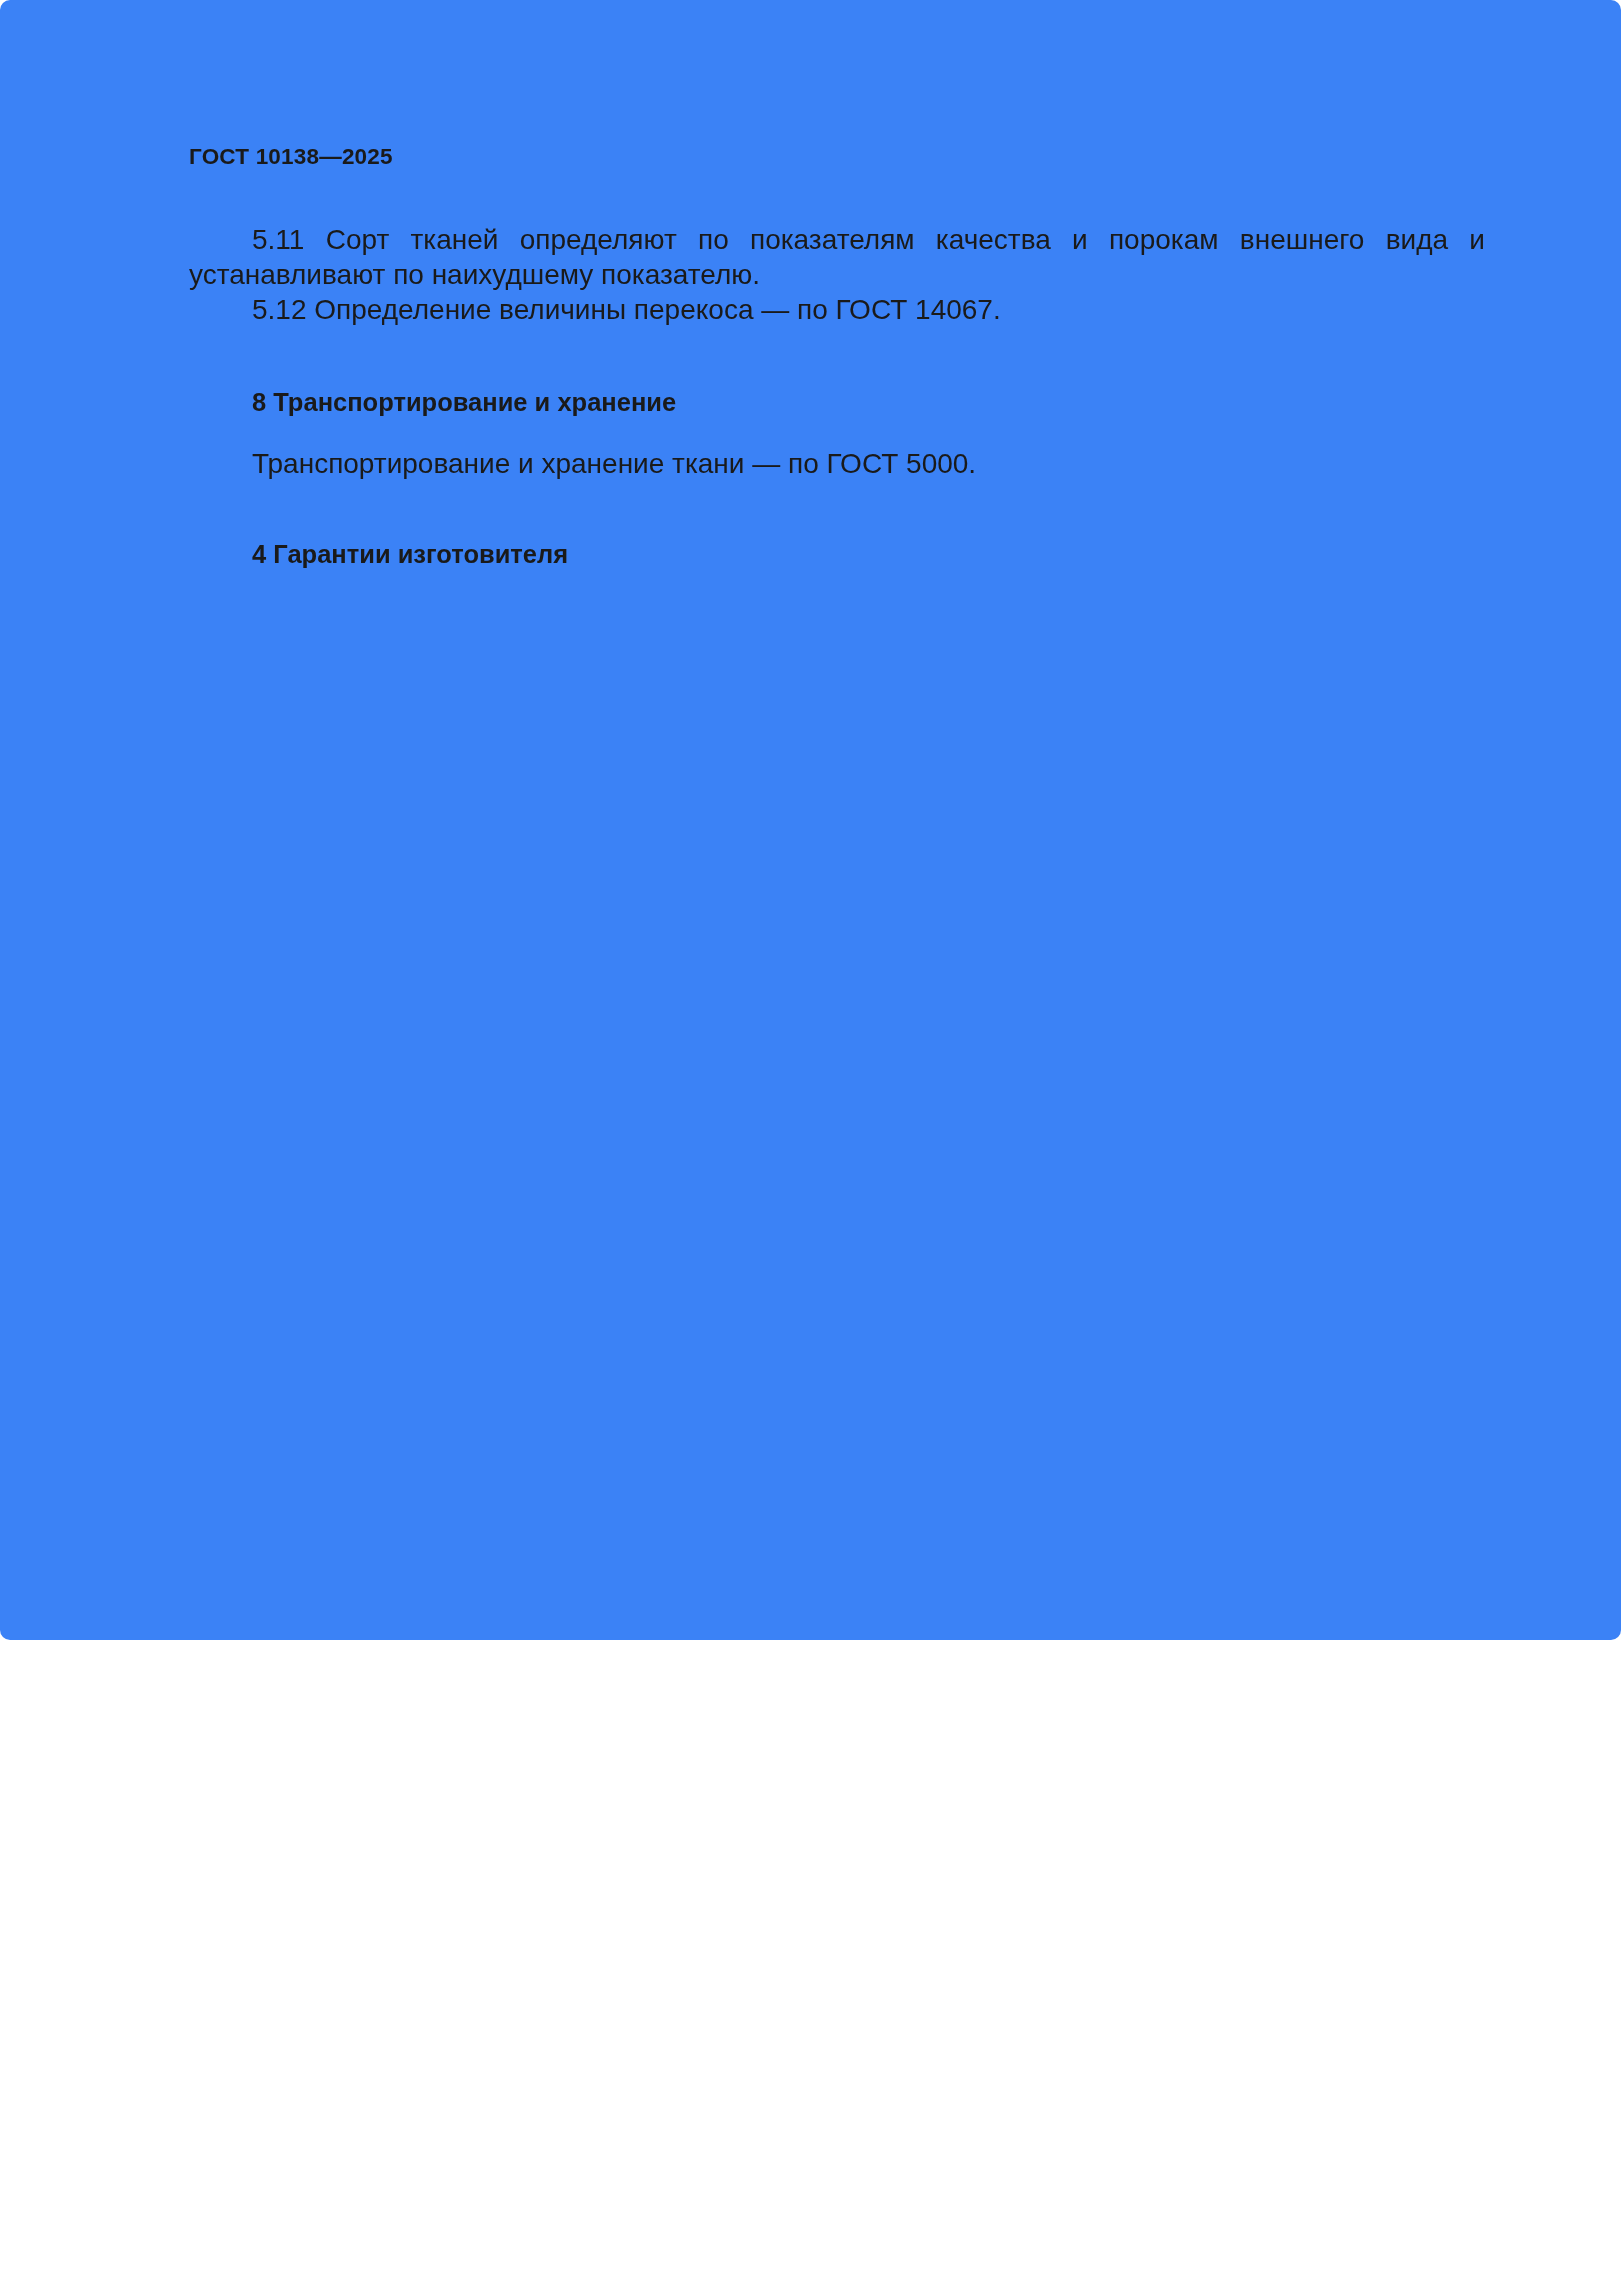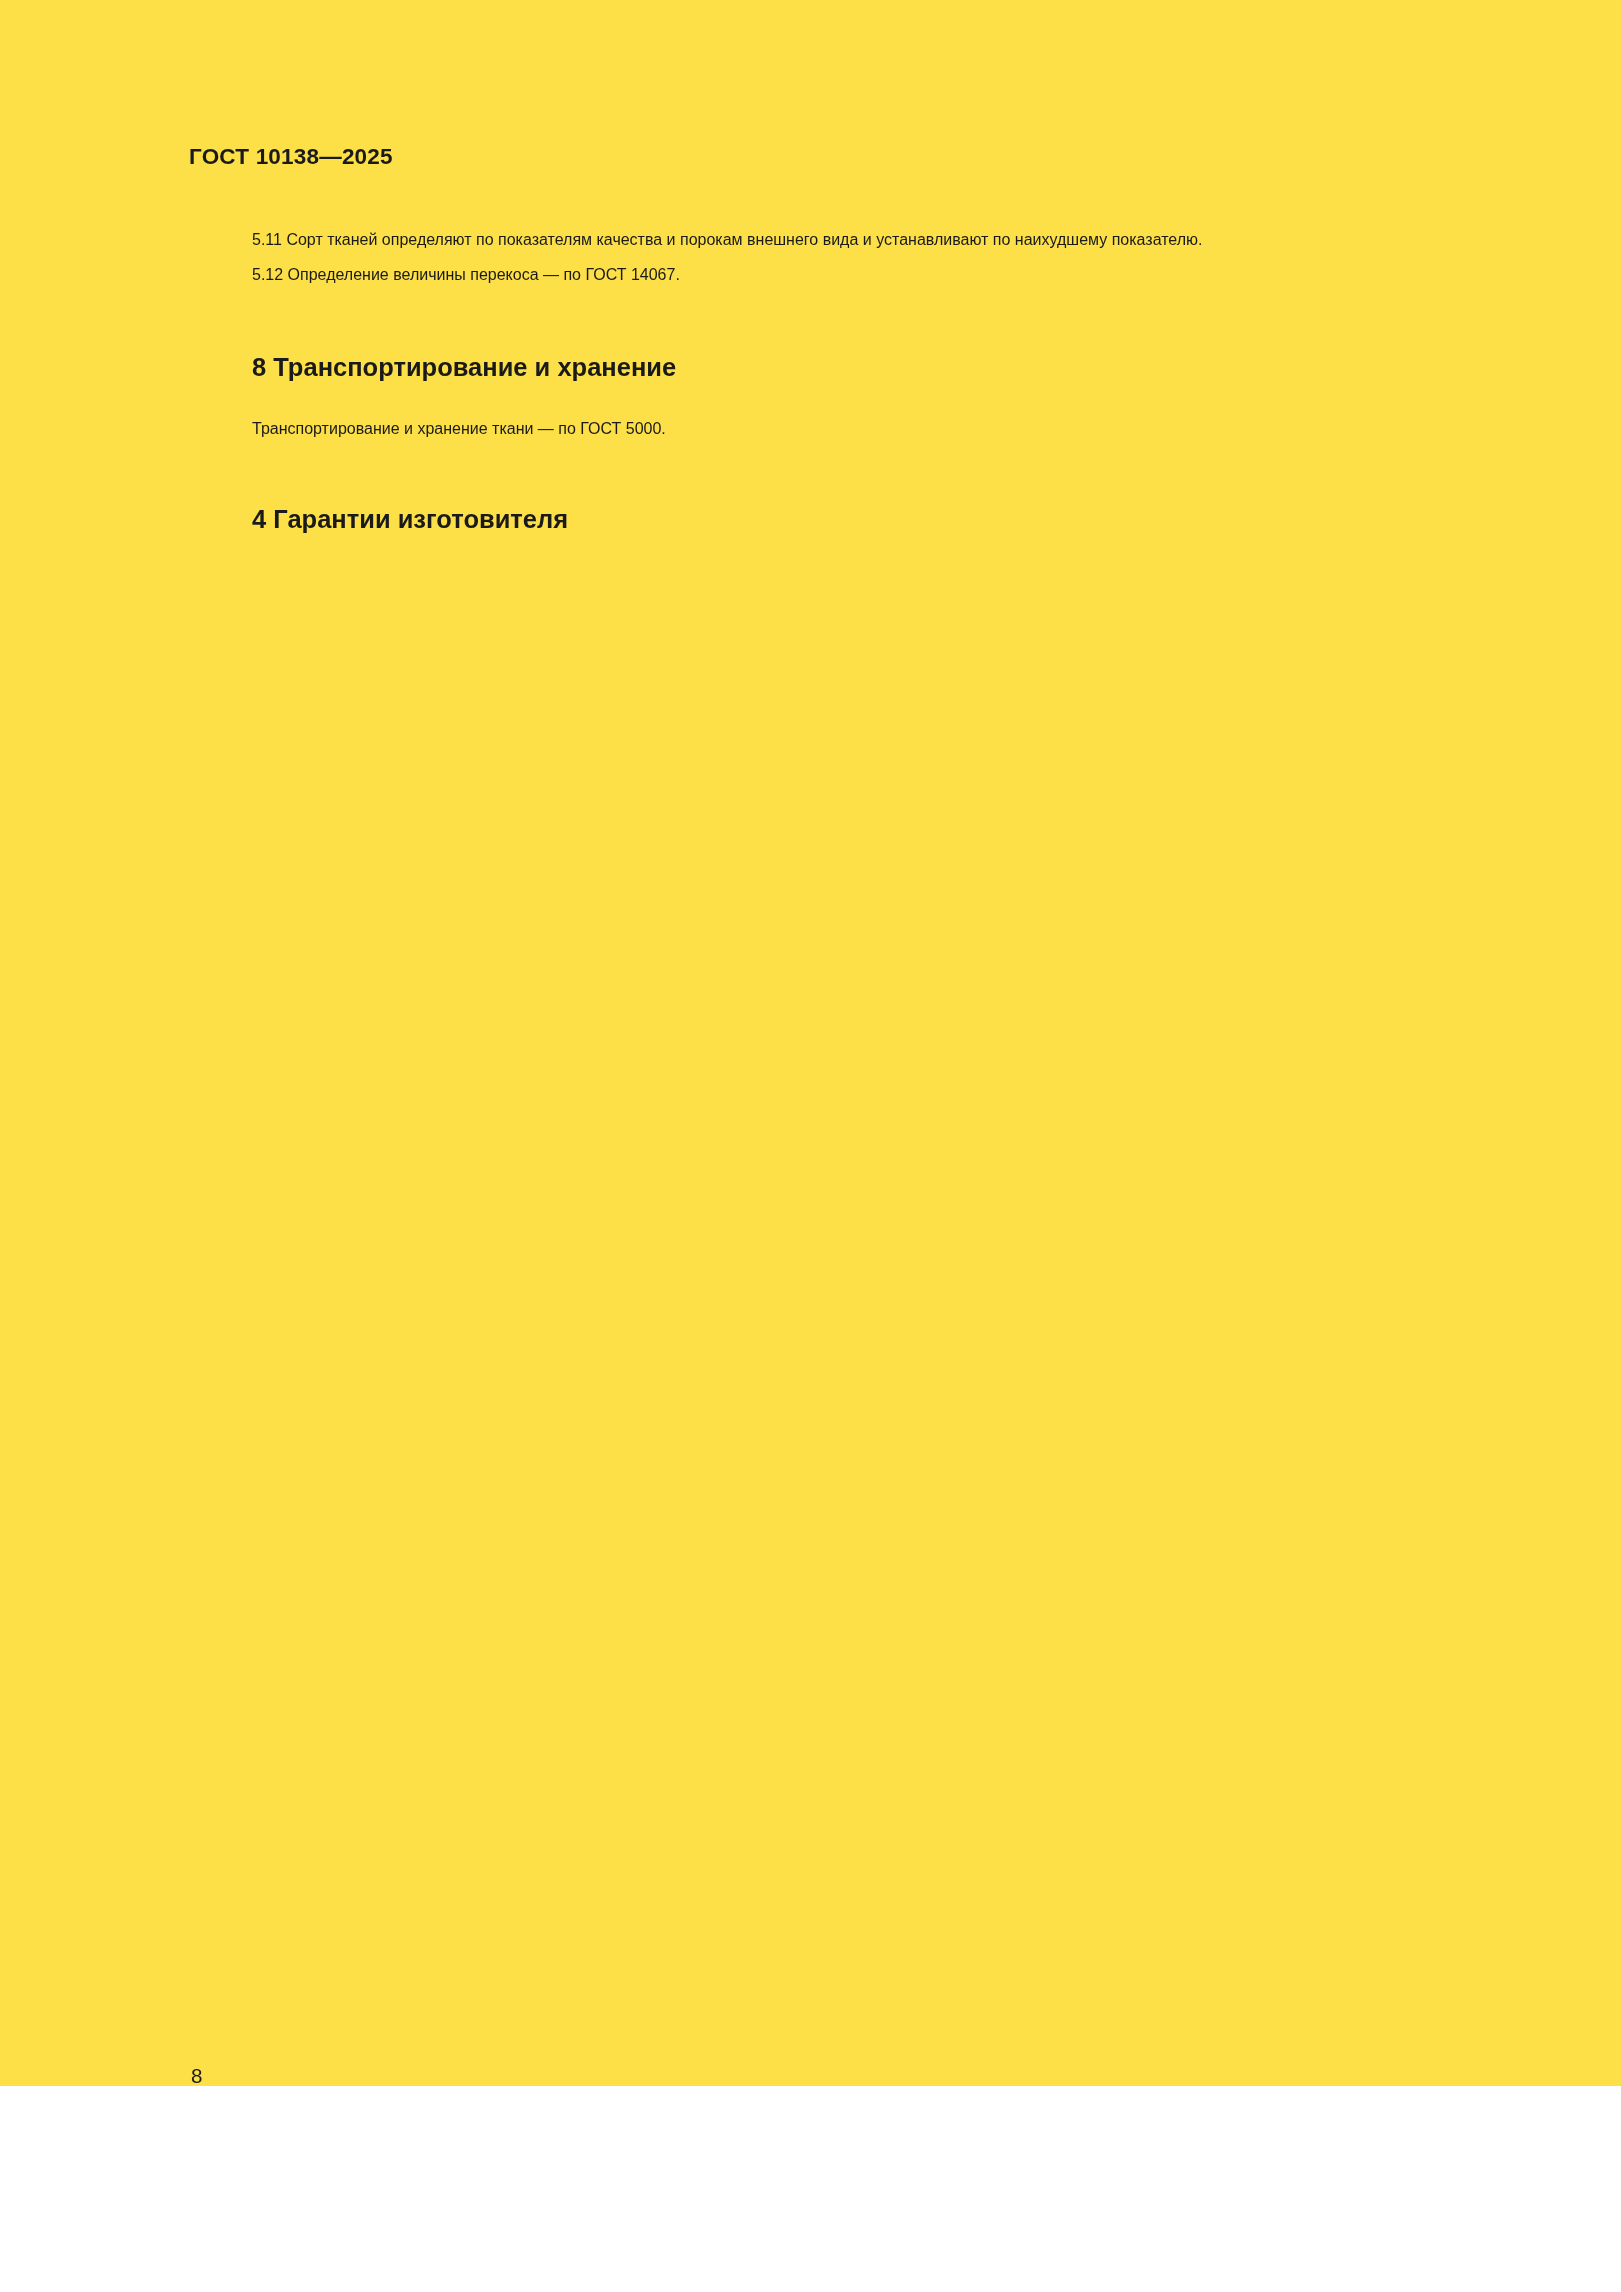--- a/index.html
+++ b/index.html
@@ -4,25 +4,26 @@
 <title>ГОСТ 10138—2025</title>
 <style>
   html, body {
     margin: 0;
     padding: 0;
     background: #ffffff;
   }
   .page {
     position: relative;
     width: 1621px;
-    height: 2086px;
-    background: #fde047;
+    height: 1640px;
+    background: #3b82f6;
     overflow: hidden;
     font-family: "Liberation Sans", "DejaVu Sans", sans-serif;
     color: #1a1a1a;
+    border-radius: 10px;
     -webkit-font-smoothing: antialiased;
   }
 
   
   .page-header {
     position: absolute;
     left: 189px;
     top: 144px;
     font-size: 22.5px;
     font-weight: bold;
@@ -33,21 +34,21 @@
   
   .content {
     position: absolute;
     left: 189px;
     top: 222px;
     width: 1296px;
   }
 
   .para {
     margin: 0;
-    font-size: 16px;
+    font-size: 28px;
     line-height: 35px;
     text-align: justify;
     text-justify: inter-word;
     hyphens: none;
   }
   .para.indent {
     text-indent: 63px;
   }
   .para.nojustify {
     text-align: left;

